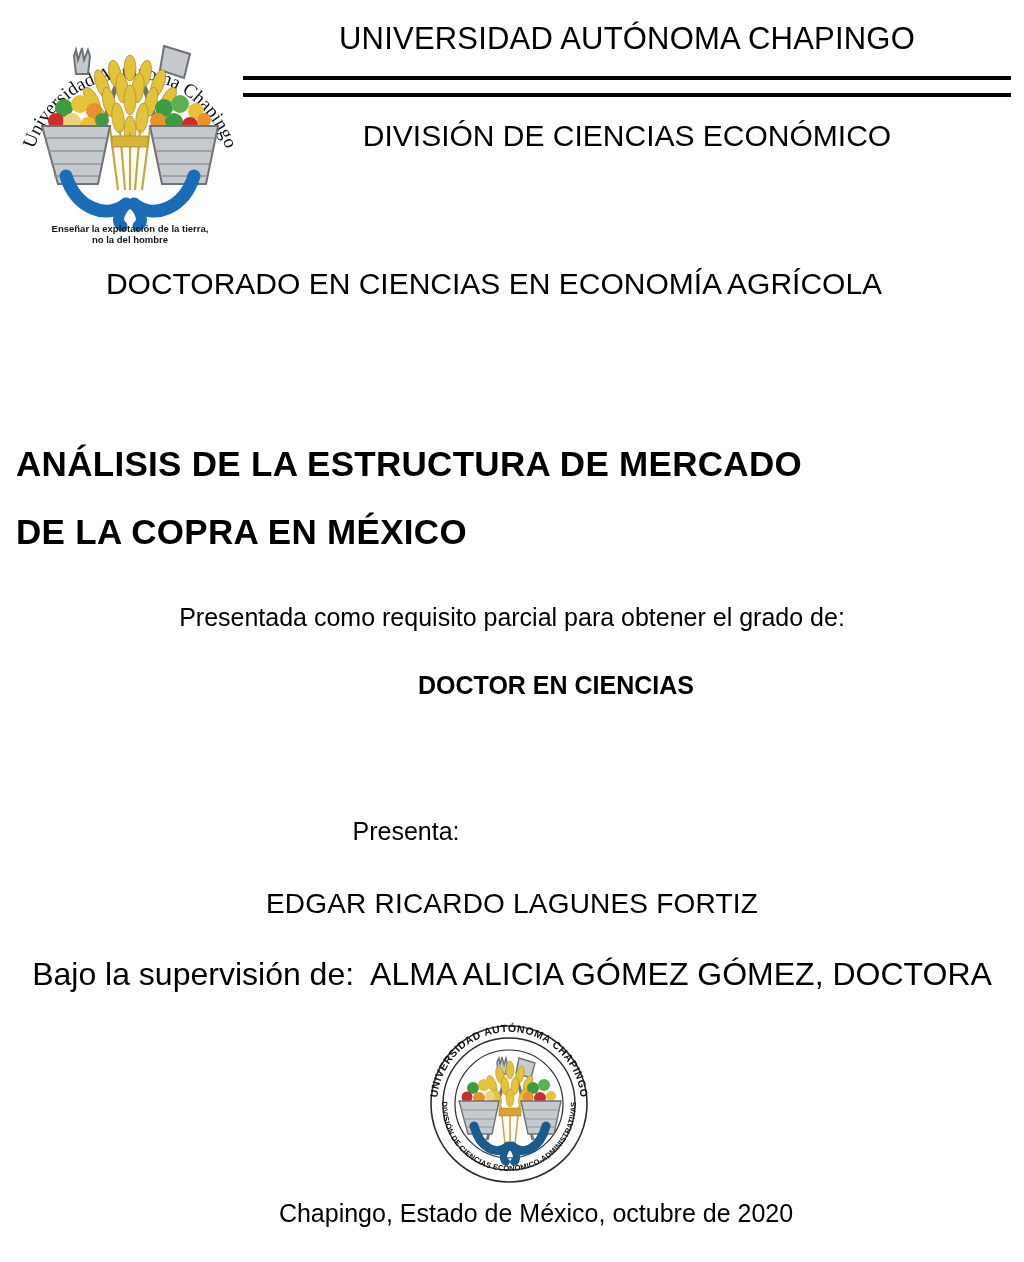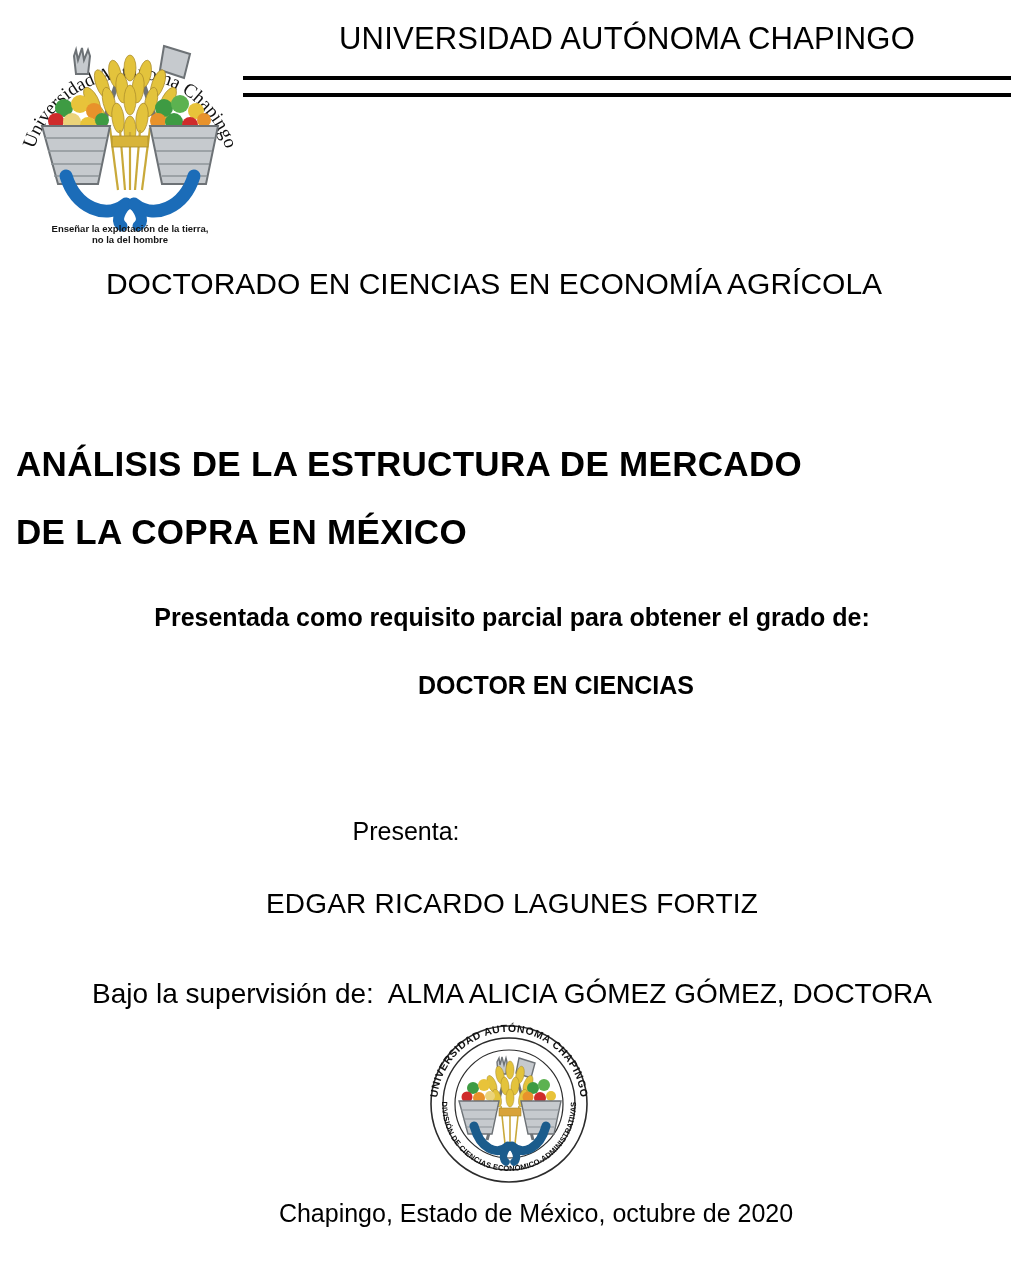--- a/index.html
+++ b/index.html
@@ -100,21 +100,21 @@
   }
 
   .requisito {
     position: absolute;
     left: 0;
     top: 600px;
     width: 1024px;
     text-align: center;
     font-size: 25px;
     line-height: 34px;
-    font-weight: bold;
+    font-weight: normal;
   }
 
   .grado {
     position: absolute;
     left: 0;
     top: 668px;
     width: 1024px;
     text-align: center;
     font-size: 25px;
     line-height: 34px;
@@ -142,24 +142,23 @@
     line-height: 36px;
     letter-spacing: 0.2px;
   }
 
   .supervisor-line {
     position: absolute;
     left: 0;
     top: 955px;
     width: 1024px;
     text-align: center;
-    font-size: 28px;
+    font-size: 32px;
     line-height: 38px;
     white-space: pre;
-    margin-top: 20px;
   }
 
   .crest-bottom {
     position: absolute;
     left: 417px;
     top: 1012px;
     width: 186px;
     height: 172px;
   }
 
@@ -290,20 +289,21 @@
     <div class="header-text-col">
       <div class="univ-title">UNIVERSIDAD AUTÓNOMA CHAPINGO</div>
 
       <div class="rules">
         <div class="rule"></div>
         <div class="rule-gap"></div>
         <div class="rule"></div>
       </div>
 
       <div class="division-title">
+        <div>DIVISIÓN DE CIENCIAS ECONÓMICO</div>
       </div>
     </div>
   </div>
 
   <div class="doctorado-line">DOCTORADO EN CIENCIAS EN ECONOMÍA AGRÍCOLA</div>
 
   <div class="main-title">
     <div>ANÁLISIS DE LA ESTRUCTURA DE MERCADO</div>
     <div>DE LA COPRA EN MÉXICO</div>
   </div>

